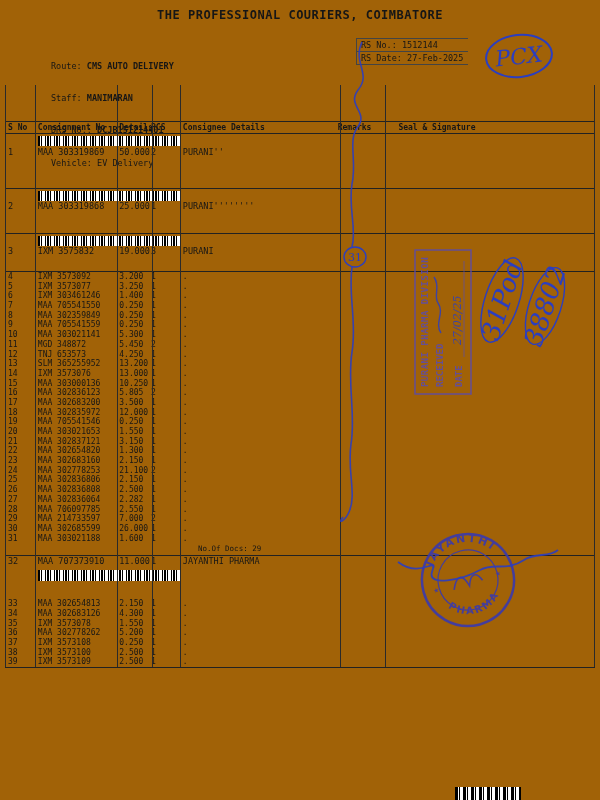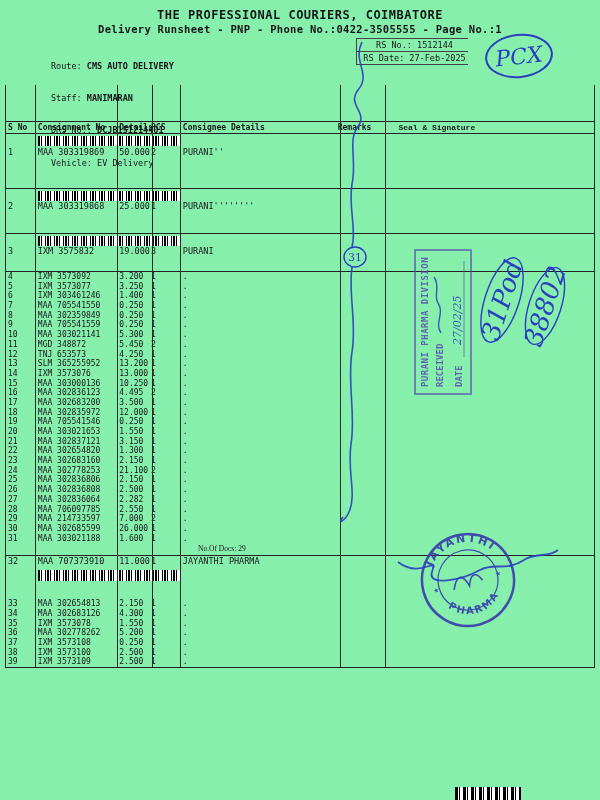--- a/index.html
+++ b/index.html
@@ -1,63 +1,62 @@
 <!DOCTYPE html>
 <html><head>
 <meta charset="utf-8">
 <style>
   * { margin:0; padding:0; box-sizing:border-box; }
   html,body { background:#ffffff; }
   .page {
     position:relative; width:600px; height:800px; margin:0 auto;
-    background:#86efac; overflow:hidden;
+    background:#a16207; overflow:hidden;
     font-family:"DejaVu Sans Mono", monospace; color:#161616;
   }
   .title { position:absolute; top:8px; left:0; width:100%; text-align:center;
     font-size:12px; font-weight:bold; letter-spacing:.5px; }
   .subtitle { position:absolute; top:23px; left:0; width:100%; text-align:center;
     font-size:10.5px; font-weight:bold; letter-spacing:.3px; }
   .meta { position:absolute; left:10px; top:39px; font-size:8.5px; line-height:10.8px; white-space:pre;margin-left:41px; }
   .meta .val { font-weight:bold; }
   .rsbox { position:absolute; left:356px; top:38px; width:112px;
-    border-left:1px solid #444; border-top:1px solid #444; font-size:8.5px;text-align:center; }
+    border-left:1px solid #444; border-top:1px solid #444; font-size:8.5px; }
   .rsbox .rrow { border-bottom:1px solid #444; height:13px; line-height:12px; padding-left:4px; white-space:pre; }
 
   .table { position:absolute; left:5px; top:85px; width:590px; border-bottom:1px solid #222; }
   .vline { position:absolute; top:0; bottom:0; width:1px; background:#2a2a2a; }
   .v0{left:0}.v1{left:30px}.v2{left:112px}.v3{left:147px}.v4{left:175px}.v5{left:335px}.v6{left:380px}.v7{left:589px}
   .thead { display:flex; height:13px; border-top:1px solid #222; border-bottom:1px solid #222;
     font-size:8px; font-weight:bold; line-height:12px; white-space:pre;margin-top:36px; }
   .trow { position:relative; display:flex; height:9.7px; font-size:8px; line-height:9.5px; white-space:pre; }
   .trow.tall { font-size:8.5px; }
   .cell { overflow:hidden; }
   .c-sno{width:30px; padding-left:3px;}
   .c-cn{width:82px; padding-left:3px;}
   .c-wt{width:35px; padding-left:3px;}
   .c-pcs{width:28px; }
   .c-cd{width:160px; padding-left:4px;}
   .c-rm{width:45px;}
-  .c-seal{width:214px; padding-left:16px;font-family:Liberation Mono, monospace;}
+  .c-seal{width:214px; padding-left:16px;}
   .sep-bottom{border-bottom:1px solid #222;}
   .barcode{position:absolute; left:33px; top:2px; width:142px; height:10px;
     background:repeating-linear-gradient(90deg,#000 0,#000 2px,#fff 2px,#fff 3px,#000 3px,#000 4px,#fff 4px,#fff 7px,#000 7px,#000 8px,#fff 8px,#fff 9px);}
   .barcode.bc-bottom{top:14px; height:11px;}
   .note-row{position:relative; height:13px; font-size:7.5px; line-height:12px;
-    border-bottom:1px solid #222; padding-left:193px; white-space:pre;font-family:Liberation Serif, serif;}
+    border-bottom:1px solid #222; padding-left:193px; white-space:pre;}
   .ink{position:absolute; left:0; top:0; width:600px; height:800px; pointer-events:none;}
   .corner-barcode{position:absolute; left:455px; top:787px; width:66px; height:13px;
     background:repeating-linear-gradient(90deg,#000 0,#000 3px,#fff 3px,#fff 4px,#000 4px,#000 5px,#fff 5px,#fff 8px);}
 </style>
 </head>
 <body>
 
 <div class="page">
 
   <div class="title">THE PROFESSIONAL COURIERS, COIMBATORE</div>
-  <div class="subtitle">Delivery Runsheet - PNP - Phone No.:0422-3505555 - Page No.:1</div>
 
   <div class="meta">
     <div><span>Route: </span><span class="val">CMS AUTO DELIVERY</span></div>
     <div><span>Staff: </span><span class="val">MANIMARAN</span></div>
     <div><span>DRS No.: </span><span class="val">DCJB151214401</span></div>
     <div><span>Vehicle: </span><span>EV Delivery</span></div>
   </div>
 
   <div class="rsbox">
     <div class="rrow">RS No.: 1512144</div>
@@ -83,21 +82,21 @@
         <div class="trow"><div class="cell c-sno">6</div><div class="cell c-cn">IXM 303461246</div><div class="cell c-wt">1.400</div><div class="cell c-pcs">1</div><div class="cell c-cd">.</div><div class="cell c-rm"></div><div class="cell c-seal"></div></div>
         <div class="trow"><div class="cell c-sno">7</div><div class="cell c-cn">MAA 705541550</div><div class="cell c-wt">0.250</div><div class="cell c-pcs">1</div><div class="cell c-cd">.</div><div class="cell c-rm"></div><div class="cell c-seal"></div></div>
         <div class="trow"><div class="cell c-sno">8</div><div class="cell c-cn">MAA 302359849</div><div class="cell c-wt">0.250</div><div class="cell c-pcs">1</div><div class="cell c-cd">.</div><div class="cell c-rm"></div><div class="cell c-seal"></div></div>
         <div class="trow"><div class="cell c-sno">9</div><div class="cell c-cn">MAA 705541559</div><div class="cell c-wt">0.250</div><div class="cell c-pcs">1</div><div class="cell c-cd">.</div><div class="cell c-rm"></div><div class="cell c-seal"></div></div>
         <div class="trow"><div class="cell c-sno">10</div><div class="cell c-cn">MAA 303021141</div><div class="cell c-wt">5.300</div><div class="cell c-pcs">1</div><div class="cell c-cd">.</div><div class="cell c-rm"></div><div class="cell c-seal"></div></div>
         <div class="trow"><div class="cell c-sno">11</div><div class="cell c-cn">MGD 348872</div><div class="cell c-wt">5.450</div><div class="cell c-pcs">2</div><div class="cell c-cd">.</div><div class="cell c-rm"></div><div class="cell c-seal"></div></div>
         <div class="trow"><div class="cell c-sno">12</div><div class="cell c-cn">TNJ 653573</div><div class="cell c-wt">4.250</div><div class="cell c-pcs">1</div><div class="cell c-cd">.</div><div class="cell c-rm"></div><div class="cell c-seal"></div></div>
         <div class="trow"><div class="cell c-sno">13</div><div class="cell c-cn">SLM 365255952</div><div class="cell c-wt">13.200</div><div class="cell c-pcs">1</div><div class="cell c-cd">.</div><div class="cell c-rm"></div><div class="cell c-seal"></div></div>
         <div class="trow"><div class="cell c-sno">14</div><div class="cell c-cn">IXM 3573076</div><div class="cell c-wt">13.000</div><div class="cell c-pcs">1</div><div class="cell c-cd">.</div><div class="cell c-rm"></div><div class="cell c-seal"></div></div>
         <div class="trow"><div class="cell c-sno">15</div><div class="cell c-cn">MAA 303000136</div><div class="cell c-wt">10.250</div><div class="cell c-pcs">1</div><div class="cell c-cd">.</div><div class="cell c-rm"></div><div class="cell c-seal"></div></div>
-        <div class="trow"><div class="cell c-sno">16</div><div class="cell c-cn">MAA 302836123</div><div class="cell c-wt">4.495</div><div class="cell c-pcs">2</div><div class="cell c-cd">.</div><div class="cell c-rm"></div><div class="cell c-seal"></div></div>
+        <div class="trow"><div class="cell c-sno">16</div><div class="cell c-cn">MAA 302836123</div><div class="cell c-wt">5.805</div><div class="cell c-pcs">2</div><div class="cell c-cd">.</div><div class="cell c-rm"></div><div class="cell c-seal"></div></div>
         <div class="trow"><div class="cell c-sno">17</div><div class="cell c-cn">MAA 302683200</div><div class="cell c-wt">3.500</div><div class="cell c-pcs">1</div><div class="cell c-cd">.</div><div class="cell c-rm"></div><div class="cell c-seal"></div></div>
         <div class="trow"><div class="cell c-sno">18</div><div class="cell c-cn">MAA 302835972</div><div class="cell c-wt">12.000</div><div class="cell c-pcs">1</div><div class="cell c-cd">.</div><div class="cell c-rm"></div><div class="cell c-seal"></div></div>
         <div class="trow"><div class="cell c-sno">19</div><div class="cell c-cn">MAA 705541546</div><div class="cell c-wt">0.250</div><div class="cell c-pcs">1</div><div class="cell c-cd">.</div><div class="cell c-rm"></div><div class="cell c-seal"></div></div>
         <div class="trow"><div class="cell c-sno">20</div><div class="cell c-cn">MAA 303021653</div><div class="cell c-wt">1.550</div><div class="cell c-pcs">1</div><div class="cell c-cd">.</div><div class="cell c-rm"></div><div class="cell c-seal"></div></div>
         <div class="trow"><div class="cell c-sno">21</div><div class="cell c-cn">MAA 302837121</div><div class="cell c-wt">3.150</div><div class="cell c-pcs">1</div><div class="cell c-cd">.</div><div class="cell c-rm"></div><div class="cell c-seal"></div></div>
         <div class="trow"><div class="cell c-sno">22</div><div class="cell c-cn">MAA 302654820</div><div class="cell c-wt">1.300</div><div class="cell c-pcs">1</div><div class="cell c-cd">.</div><div class="cell c-rm"></div><div class="cell c-seal"></div></div>
         <div class="trow"><div class="cell c-sno">23</div><div class="cell c-cn">MAA 302683160</div><div class="cell c-wt">2.150</div><div class="cell c-pcs">1</div><div class="cell c-cd">.</div><div class="cell c-rm"></div><div class="cell c-seal"></div></div>
         <div class="trow"><div class="cell c-sno">24</div><div class="cell c-cn">MAA 302778253</div><div class="cell c-wt">21.100</div><div class="cell c-pcs">2</div><div class="cell c-cd">.</div><div class="cell c-rm"></div><div class="cell c-seal"></div></div>
         <div class="trow"><div class="cell c-sno">25</div><div class="cell c-cn">MAA 302836806</div><div class="cell c-wt">2.150</div><div class="cell c-pcs">1</div><div class="cell c-cd">.</div><div class="cell c-rm"></div><div class="cell c-seal"></div></div>
         <div class="trow"><div class="cell c-sno">26</div><div class="cell c-cn">MAA 302836808</div><div class="cell c-wt">2.500</div><div class="cell c-pcs">1</div><div class="cell c-cd">.</div><div class="cell c-rm"></div><div class="cell c-seal"></div></div>

